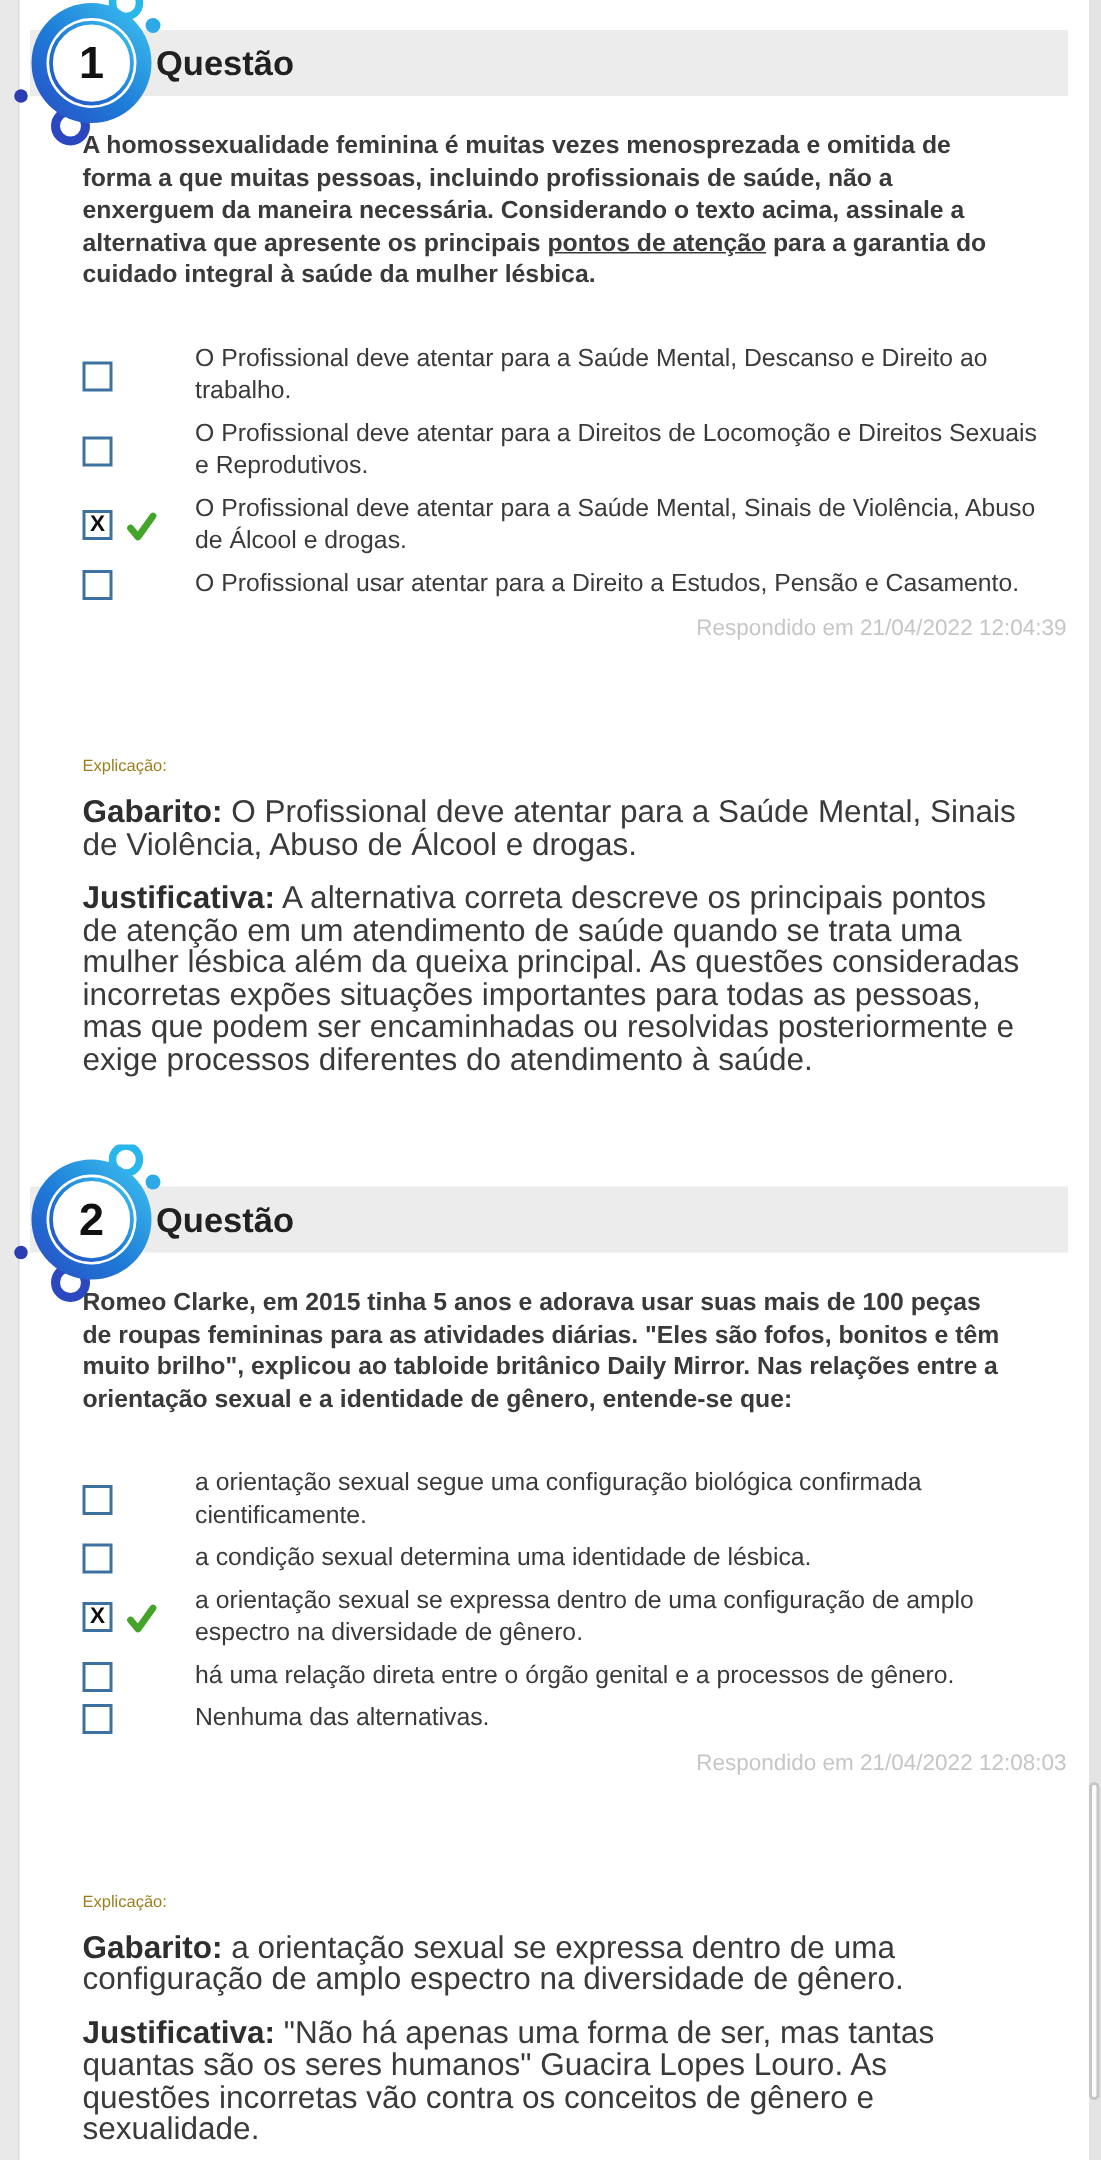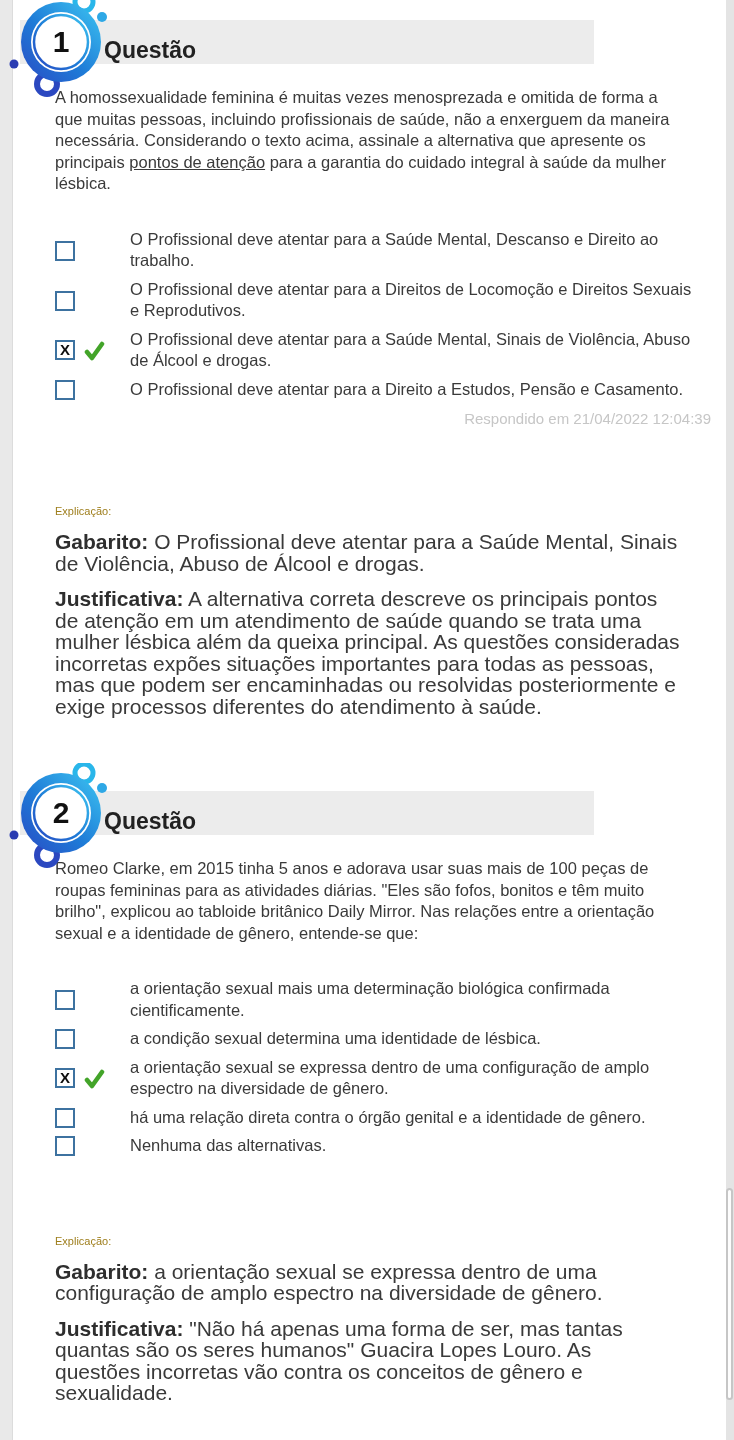--- a/index.html
+++ b/index.html
@@ -12,27 +12,27 @@
 
   .scrollbar-track { position:absolute; right:0; top:0; width:8px; height:100%;
                      background:#e4e4e4; }
   .scrollbar-thumb { position:absolute; top:1188px; left:0px; width:7px; height:212px;
                      border:2px solid #c6c6c6; border-radius:7px; background:#fdfdfd; }
 
   .content { position:absolute; left:13px; top:0; width:712px; }
 
   section.question { position:relative; }
   .q-header { position:relative; height:44px; }
-  .q-bar { position:absolute; left:7px; top:0; width:574px; height:44px;
-           background:#ececec; display:flex; align-items:flex-end; padding-left:84px; }
+  .q-bar { position:absolute; left:7px; top:0; width:692px; height:44px;
+           background:#ececec; display:flex; align-items:center; padding-left:84px; }
   .q-title { font-size:23px; font-weight:600; color:#212121; }
   .badge { position:absolute; left:-6px; top:-28px; width:106px; height:126px; z-index:2; }
   .badge text { font-size:30px; font-weight:bold; fill:#111; }
 
-  .q-text { margin:23px 48px 0 42px; font-size:16.5px; line-height:21.5px; color:#3a3a3a; }
+  .q-text { margin:23px 48px 0 42px; font-size:16.5px; line-height:21.5px; color:#3a3a3a;font-weight:bold; }
   .q-text .u { text-decoration:underline; }
 
   .options { margin-top:34px; }
   .opt { display:flex; align-items:center; margin-bottom:7px; }
   .opt-gutter { flex:0 0 75px; margin-left:42px; display:flex; align-items:flex-start; gap:9px; }
   .checkbox { display:inline-flex; align-items:center; justify-content:center;
               width:20px; height:20px; border:2px solid #3d72a0; background:#fff;
               margin-top:1px; font-size:15px; font-weight:bold; color:#0d0d0d; line-height:1; }
   .check-icon { margin-top:2px; }
   .opt-label { flex:1; font-size:16.5px; line-height:21.5px; color:#3a3a3a; padding-right:20px; }
@@ -100,21 +100,21 @@
             <svg class="check-icon" width="21" height="21" viewBox="0 0 21 21">
               <path d="M3 11 L8 17 L18 3" fill="none" stroke="#43a429" stroke-width="4.5" stroke-linecap="round" stroke-linejoin="round"></path>
             </svg>
           </div>
           <div class="opt-label">O Profissional deve atentar para a Saúde Mental, Sinais de Violência, Abuso de Álcool e drogas.</div>
         </div>
         <div class="opt">
           <div class="opt-gutter">
             <span class="checkbox"></span>
           </div>
-          <div class="opt-label">O Profissional deve atentar para a Direito a Estudos, Pensão e Casamento.</div>
+          <div class="opt-label">O Profissional usar atentar para a Direito a Estudos, Pensão e Casamento.</div>
         </div>
       </div>
 
       <div class="answered">Respondido em 21/04/2022 12:04:39</div>
 
       <div class="exp-heading">Explicação:</div>
       <p class="exp-par"><b>Gabarito:</b><span> O Profissional deve atentar para a Saúde Mental, Sinais de Violência, Abuso de Álcool e drogas.</span></p>
       <p class="exp-par"><b>Justificativa:</b><span> A alternativa correta descreve os principais pontos de atenção em um atendimento de saúde quando se trata uma mulher lésbica além da queixa principal. As questões consideradas incorretas expões situações importantes para todas as pessoas, mas que podem ser encaminhadas ou resolvidas posteriormente e exige processos diferentes do atendimento à saúde.</span></p>
     </section>
 
@@ -142,21 +142,21 @@
         </svg>
       </div>
 
       <p class="q-text">Romeo Clarke, em 2015 tinha 5 anos e adorava usar suas mais de 100 peças de roupas femininas para as atividades diárias. "Eles são fofos, bonitos e têm muito brilho", explicou ao tabloide britânico Daily Mirror.  Nas relações entre a orientação sexual e a identidade de gênero, entende-se que:</p>
 
       <div class="options">
         <div class="opt">
           <div class="opt-gutter">
             <span class="checkbox"></span>
           </div>
-          <div class="opt-label">a orientação sexual mais uma determinação biológica confirmada cientificamente.</div>
+          <div class="opt-label">a orientação sexual segue uma configuração biológica confirmada cientificamente.</div>
         </div>
         <div class="opt">
           <div class="opt-gutter">
             <span class="checkbox"></span>
           </div>
           <div class="opt-label">a condição sexual determina uma identidade de lésbica.</div>
         </div>
         <div class="opt">
           <div class="opt-gutter">
             <span class="checkbox">
@@ -165,30 +165,31 @@
             <svg class="check-icon" width="21" height="21" viewBox="0 0 21 21">
               <path d="M3 11 L8 17 L18 3" fill="none" stroke="#43a429" stroke-width="4.5" stroke-linecap="round" stroke-linejoin="round"></path>
             </svg>
           </div>
           <div class="opt-label">a orientação sexual se expressa dentro de uma configuração de amplo espectro na diversidade de gênero.</div>
         </div>
         <div class="opt">
           <div class="opt-gutter">
             <span class="checkbox"></span>
           </div>
-          <div class="opt-label">há uma relação direta contra o órgão genital e a identidade de gênero.</div>
+          <div class="opt-label">há uma relação direta entre o órgão genital e a processos de gênero.</div>
         </div>
         <div class="opt">
           <div class="opt-gutter">
             <span class="checkbox"></span>
           </div>
           <div class="opt-label">Nenhuma das alternativas.</div>
         </div>
       </div>
 
+      <div class="answered">Respondido em 21/04/2022 12:08:03</div>
 
       <div class="exp-heading">Explicação:</div>
       <p class="exp-par"><b>Gabarito:</b><span> a orientação sexual se expressa dentro de uma configuração de amplo espectro na diversidade de gênero.</span></p>
       <p class="exp-par"><b>Justificativa:</b><span> "Não há apenas uma forma de ser, mas tantas quantas são os seres humanos" Guacira Lopes Louro. As questões incorretas vão contra os conceitos de gênero e sexualidade.</span></p>
     </section>
 
   </div>
 
   <div class="scrollbar-track">
     <div class="scrollbar-thumb"></div>

